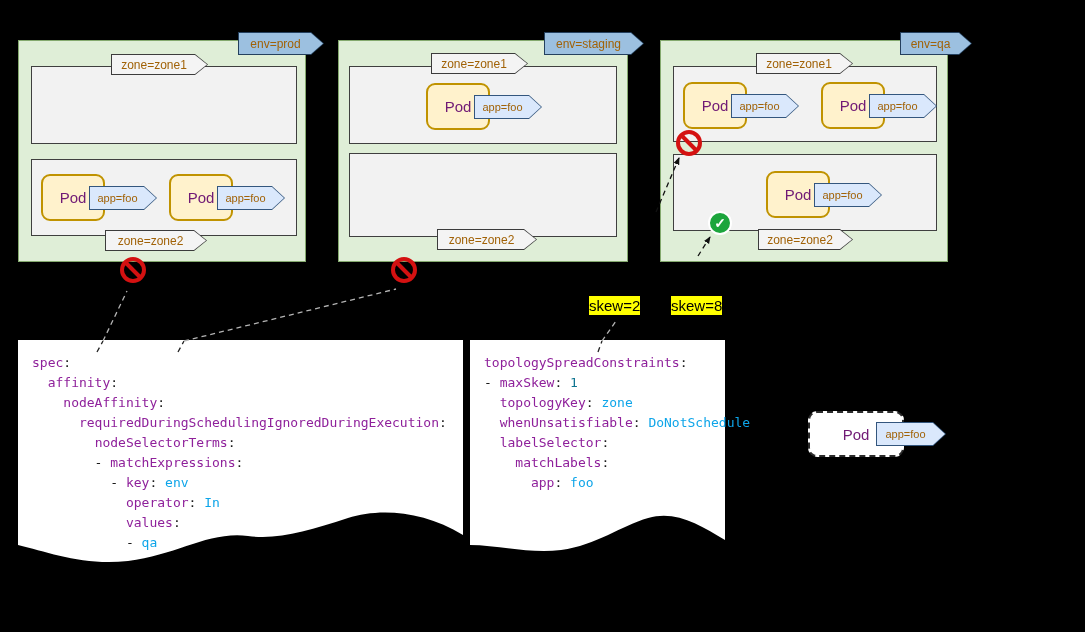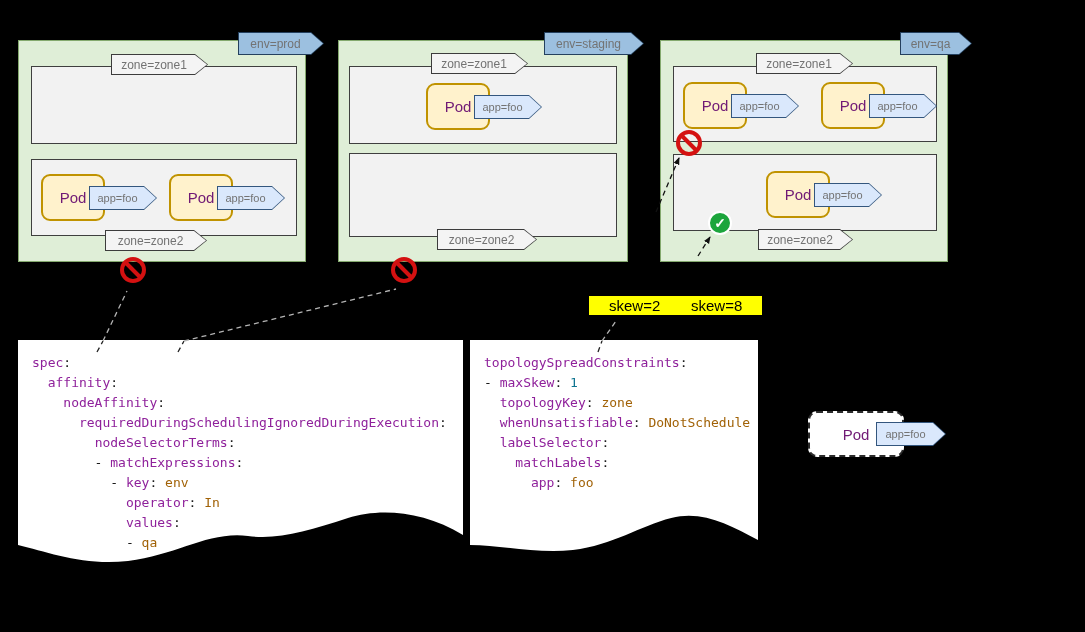--- a/index.html
+++ b/index.html
@@ -10,21 +10,21 @@
   .cluster { position:absolute; background:#dfeed7; border:1px solid #84a96e; }
   .zone { position:absolute; background:#f2f2f2; border:1px solid #3f3f3f; }
 
   
   .flag { position:absolute; }
   .flag-bg   { position:absolute; inset:0;
                clip-path:polygon(0 0, calc(100% - 13px) 0, 100% 50%, calc(100% - 13px) 100%, 0 100%); }
   .flag-fill { position:absolute; inset:1px;
                clip-path:polygon(0 0, calc(100% - 12px) 0, 100% 50%, calc(100% - 12px) 100%, 0 100%); }
   .flag-text { position:absolute; left:4px; right:15px; top:0; bottom:0; display:flex;
-               align-items:center; justify-content:center; font-size:12px; color:#737373; white-space:nowrap; }
+               align-items:center; justify-content:center; font-size:12px; color:#a16207; white-space:nowrap; }
   .flag.env .flag-bg { background:#24405e; }
   .flag.env .flag-fill { background:#9cc0e0; }
   .flag.zone-flag .flag-bg { background:#3c3c3c; }
   .flag.zone-flag .flag-fill { background:#f4f4f4; }
   .flag.tag .flag-bg { background:#33567e; }
   .flag.tag .flag-fill { background:#dae8fc; }
   .flag.tag .flag-text { font-size:11px; }
 
   .pod-group { position:absolute; width:116px; height:47px; }
   .pod-box { position:absolute; left:0; top:0; width:64px; height:47px; background:#fff2cc;
@@ -32,28 +32,28 @@
              justify-content:center; font-size:15px; color:#701a75; }
   .pod-box.dashed { width:96px; height:46px; background:#fff; border:2px dashed #2b2b2b; }
 
   .no-icon { position:absolute; width:26px; height:26px; border:4px solid #d41111; border-radius:50%; }
   .no-icon::after { content:""; position:absolute; left:50%; top:50%; width:19px; height:4px;
                     background:#d41111; transform:translate(-50%,-50%) rotate(45deg); }
   .check-icon { position:absolute; width:24px; height:24px; background:#1ca53c; border:2px solid #fff;
                 border-radius:50%; color:#fff; display:flex; align-items:center; justify-content:center;
                 font-size:14px; font-weight:bold; }
 
-  .skew { position:absolute; background:#ffff00; color:#000; font-size:15px; padding:1px 20px; }
+  .skew { position:absolute; background:#ffff00; color:#000; font-size:15px; padding:1px 0; }
 
   .paper { position:absolute; }
   .paper > svg { position:absolute; inset:0; width:100%; height:100%; }
   .code { position:absolute; left:14px; top:13px; font-family:"DejaVu Sans Mono", monospace;
           font-size:13px; line-height:20px; white-space:pre; }
   .tok-key   { color:#8f219b; }
-  .tok-val   { color:#a16207; }
+  .tok-val   { color:#0ea5e9; }
   .tok-num   { color:#0e7490; }
   .tok-punct { color:#1a1a1a; }
 
   #connectors { position:absolute; left:0; top:0; pointer-events:none; }
 </style>
 </head>
 <body>
 
 <div id="canvas">
 
@@ -193,21 +193,21 @@
   <div class="skew" style="left:589px;top:296px;">skew=2</div>
   <div class="skew" style="left:671px;top:296px;">skew=8</div>
 
   <div class="paper" style="left:18px;top:340px;width:445px;height:230px;">
     <svg viewBox="0 0 445 230" preserveAspectRatio="none">
       <path d="M0 0 H445 V195 C405 170 360 168 330 178 C290 191 260 200 230 196 C190 191 160 215 110 221 C65 226 30 212 0 205 Z" fill="#ffffff"></path>
     </svg>
     <div class="code"><div class="code-line"><span class="tok-key">spec</span><span class="tok-punct">:</span></div><div class="code-line"><span class="tok-punct">  </span><span class="tok-key">affinity</span><span class="tok-punct">:</span></div><div class="code-line"><span class="tok-punct">    </span><span class="tok-key">nodeAffinity</span><span class="tok-punct">:</span></div><div class="code-line"><span class="tok-punct">      </span><span class="tok-key">requiredDuringSchedulingIgnoredDuringExecution</span><span class="tok-punct">:</span></div><div class="code-line"><span class="tok-punct">        </span><span class="tok-key">nodeSelectorTerms</span><span class="tok-punct">:</span></div><div class="code-line"><span class="tok-punct">        - </span><span class="tok-key">matchExpressions</span><span class="tok-punct">:</span></div><div class="code-line"><span class="tok-punct">          - </span><span class="tok-key">key</span><span class="tok-punct">: </span><span class="tok-val">env</span></div><div class="code-line"><span class="tok-punct">            </span><span class="tok-key">operator</span><span class="tok-punct">: </span><span class="tok-val">In</span></div><div class="code-line"><span class="tok-punct">            </span><span class="tok-key">values</span><span class="tok-punct">:</span></div><div class="code-line"><span class="tok-punct">            - </span><span class="tok-val">qa</span></div></div>
   </div>
 
-  <div class="paper" style="left:470px;top:340px;width:288px;height:220px;">
+  <div class="paper" style="left:470px;top:340px;width:255px;height:220px;">
     <svg viewBox="0 0 322 220" preserveAspectRatio="none">
       <path d="M0 0 H322 V200 C290 185 260 170 225 178 C190 186 160 205 115 210 C75 214 35 205 0 205 Z" fill="#ffffff"></path>
     </svg>
     <div class="code"><div class="code-line"><span class="tok-key">topologySpreadConstraints</span><span class="tok-punct">:</span></div><div class="code-line"><span class="tok-punct">- </span><span class="tok-key">maxSkew</span><span class="tok-punct">: </span><span class="tok-num">1</span></div><div class="code-line"><span class="tok-punct">  </span><span class="tok-key">topologyKey</span><span class="tok-punct">: </span><span class="tok-val">zone</span></div><div class="code-line"><span class="tok-punct">  </span><span class="tok-key">whenUnsatisfiable</span><span class="tok-punct">: </span><span class="tok-val">DoNotSchedule</span></div><div class="code-line"><span class="tok-punct">  </span><span class="tok-key">labelSelector</span><span class="tok-punct">:</span></div><div class="code-line"><span class="tok-punct">    </span><span class="tok-key">matchLabels</span><span class="tok-punct">:</span></div><div class="code-line"><span class="tok-punct">      </span><span class="tok-key">app</span><span class="tok-punct">: </span><span class="tok-val">foo</span></div></div>
   </div>
 
   <div class="pod-group" style="left:808px;top:411px;width:140px;height:46px;">
     <div class="pod-box dashed">
         <span>Pod</span>
       </div>

